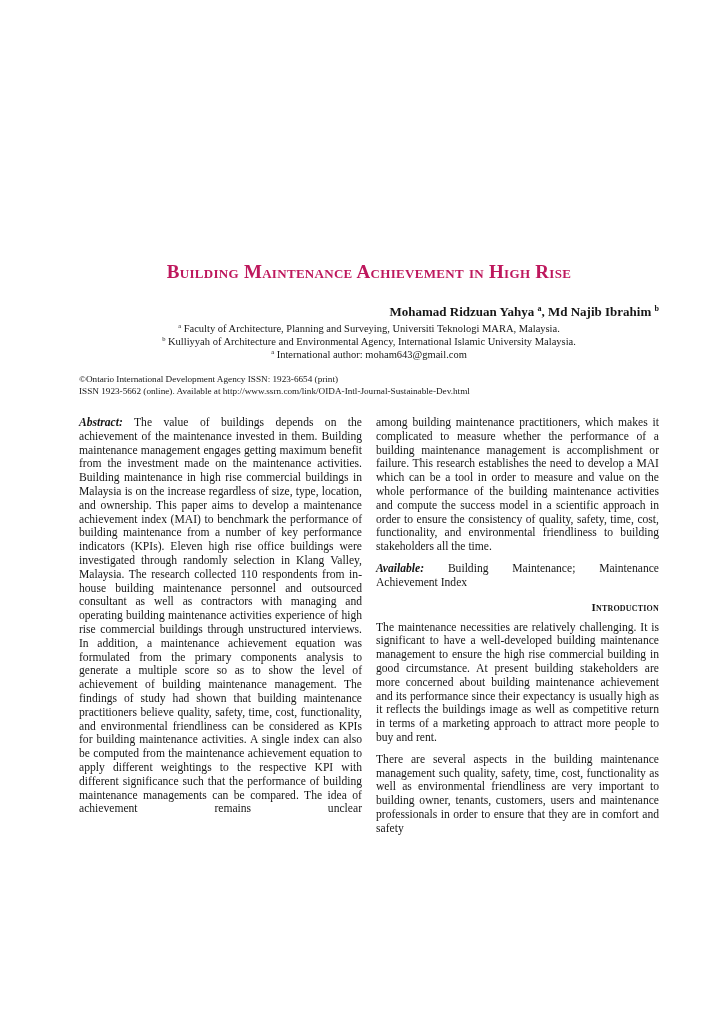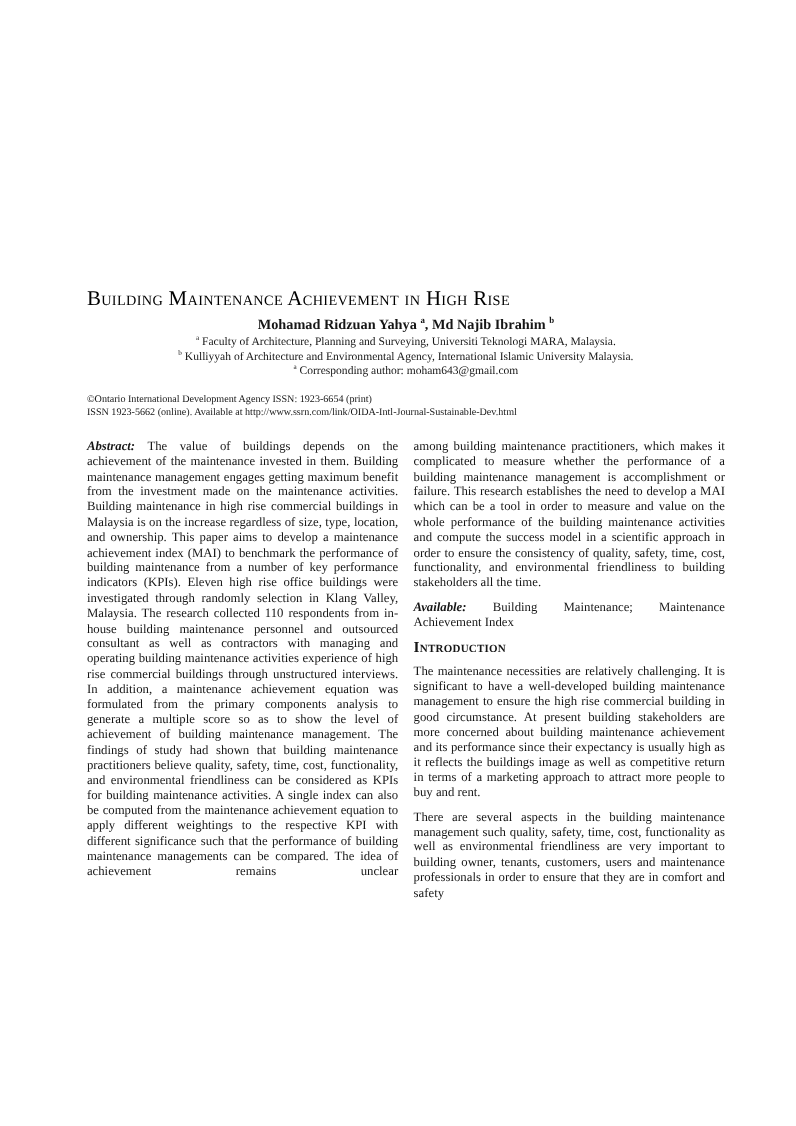--- a/index.html
+++ b/index.html
@@ -9,34 +9,34 @@
     width: 724px;
     height: 1024px;
     margin: 0 auto;
     background: #ffffff;
     color: #161616;
     font-family: "Liberation Serif", "DejaVu Serif", serif;
     padding: 259px 65px 0 79px;
     overflow: hidden;
   }
   .title {
-    text-align: left;
+    text-align: center;
     font-size: 19px;
-    font-weight: normal;
+    font-weight: bold;
     font-variant: small-caps;
     line-height: 25px;
     letter-spacing: 0.3px;
-    color: #000000;
+    color: #be185d;
   }
   .title-line { display: block; }
   .authors {
-    text-align: center;
+    text-align: right;
     font-weight: bold;
     font-size: 13px;
-    margin-top: 3px;
+    margin-top: 20px;
     line-height: 16px;
   }
   .authors sup, .aff sup {
     font-size: 0.62em;
     vertical-align: super;
     line-height: 0;
   }
   .affiliations { margin-top: 2px; }
   .aff {
     text-align: center;
@@ -60,43 +60,44 @@
   }
   .body-par {
     font-size: 11.6px;
     line-height: 13.8px;
     text-align: justify;
     margin-bottom: 8px;
   }
   .justify-last { text-align-last: justify; }
   .lead-label { font-weight: bold; font-style: italic; }
   .section-heading {
-    font-size: 14px;
+    font-size: 11px;
     font-weight: bold;
     font-variant: small-caps;
     letter-spacing: 0.2px;
     margin: 10px 0 7px 0;
     line-height: 14px;
+    text-align: right;
   }
 </style>
 </head>
 <body>
 
 <div class="page">
 
   <h1 class="title">
     <span class="title-line">Building Maintenance Achievement in High Rise</span>
   </h1>
 
   <p class="authors"><span>Mohamad Ridzuan Yahya</span> <sup>a</sup><span>, </span><span>Md Najib Ibrahim</span> <sup>b</sup></p>
 
   <div class="affiliations">
     <div class="aff"><sup>a</sup> <span>Faculty of Architecture, Planning and Surveying, Universiti Teknologi MARA, Malaysia.</span></div>
     <div class="aff"><sup>b</sup> <span>Kulliyyah of Architecture and Environmental Agency, International Islamic University Malaysia.</span></div>
-    <div class="aff"><sup>a</sup> <span>Corresponding author: moham643@gmail.com</span></div>
+    <div class="aff"><sup>a</sup> <span>International author: moham643@gmail.com</span></div>
   </div>
 
   <div class="publisher">
     <div>©Ontario International Development Agency ISSN: 1923-6654 (print)</div>
     <div>ISSN 1923-5662 (online). Available at http://www.ssrn.com/link/OIDA-Intl-Journal-Sustainable-Dev.html</div>
   </div>
 
   <div class="columns">
     <div class="col">
       <p class="body-par justify-last"><span class="lead-label">Abstract:</span> <span>The value of buildings depends on the achievement of the maintenance invested in them. Building maintenance management engages getting maximum benefit from the investment made on the maintenance activities. Building maintenance in high rise commercial buildings in Malaysia is on the increase regardless of size, type, location, and ownership. This paper aims to develop a maintenance achievement index (MAI) to benchmark the performance of building maintenance from a number of key performance indicators (KPIs). Eleven high rise office buildings were investigated through randomly selection in Klang Valley, Malaysia. The research collected 110 respondents from in-house building maintenance personnel and outsourced consultant as well as contractors with managing and operating building maintenance activities experience of high rise commercial buildings through unstructured interviews. In addition, a maintenance achievement equation was formulated from the primary components analysis to generate a multiple score so as to show the level of achievement of building maintenance management. The findings of study had shown that building maintenance practitioners believe quality, safety, time, cost, functionality, and environmental friendliness can be considered as KPIs for building maintenance activities. A single index can also be computed from the maintenance achievement equation to apply different weightings to the respective KPI with different significance such that the performance of building maintenance managements can be compared. The idea of achievement remains unclear</span></p>

